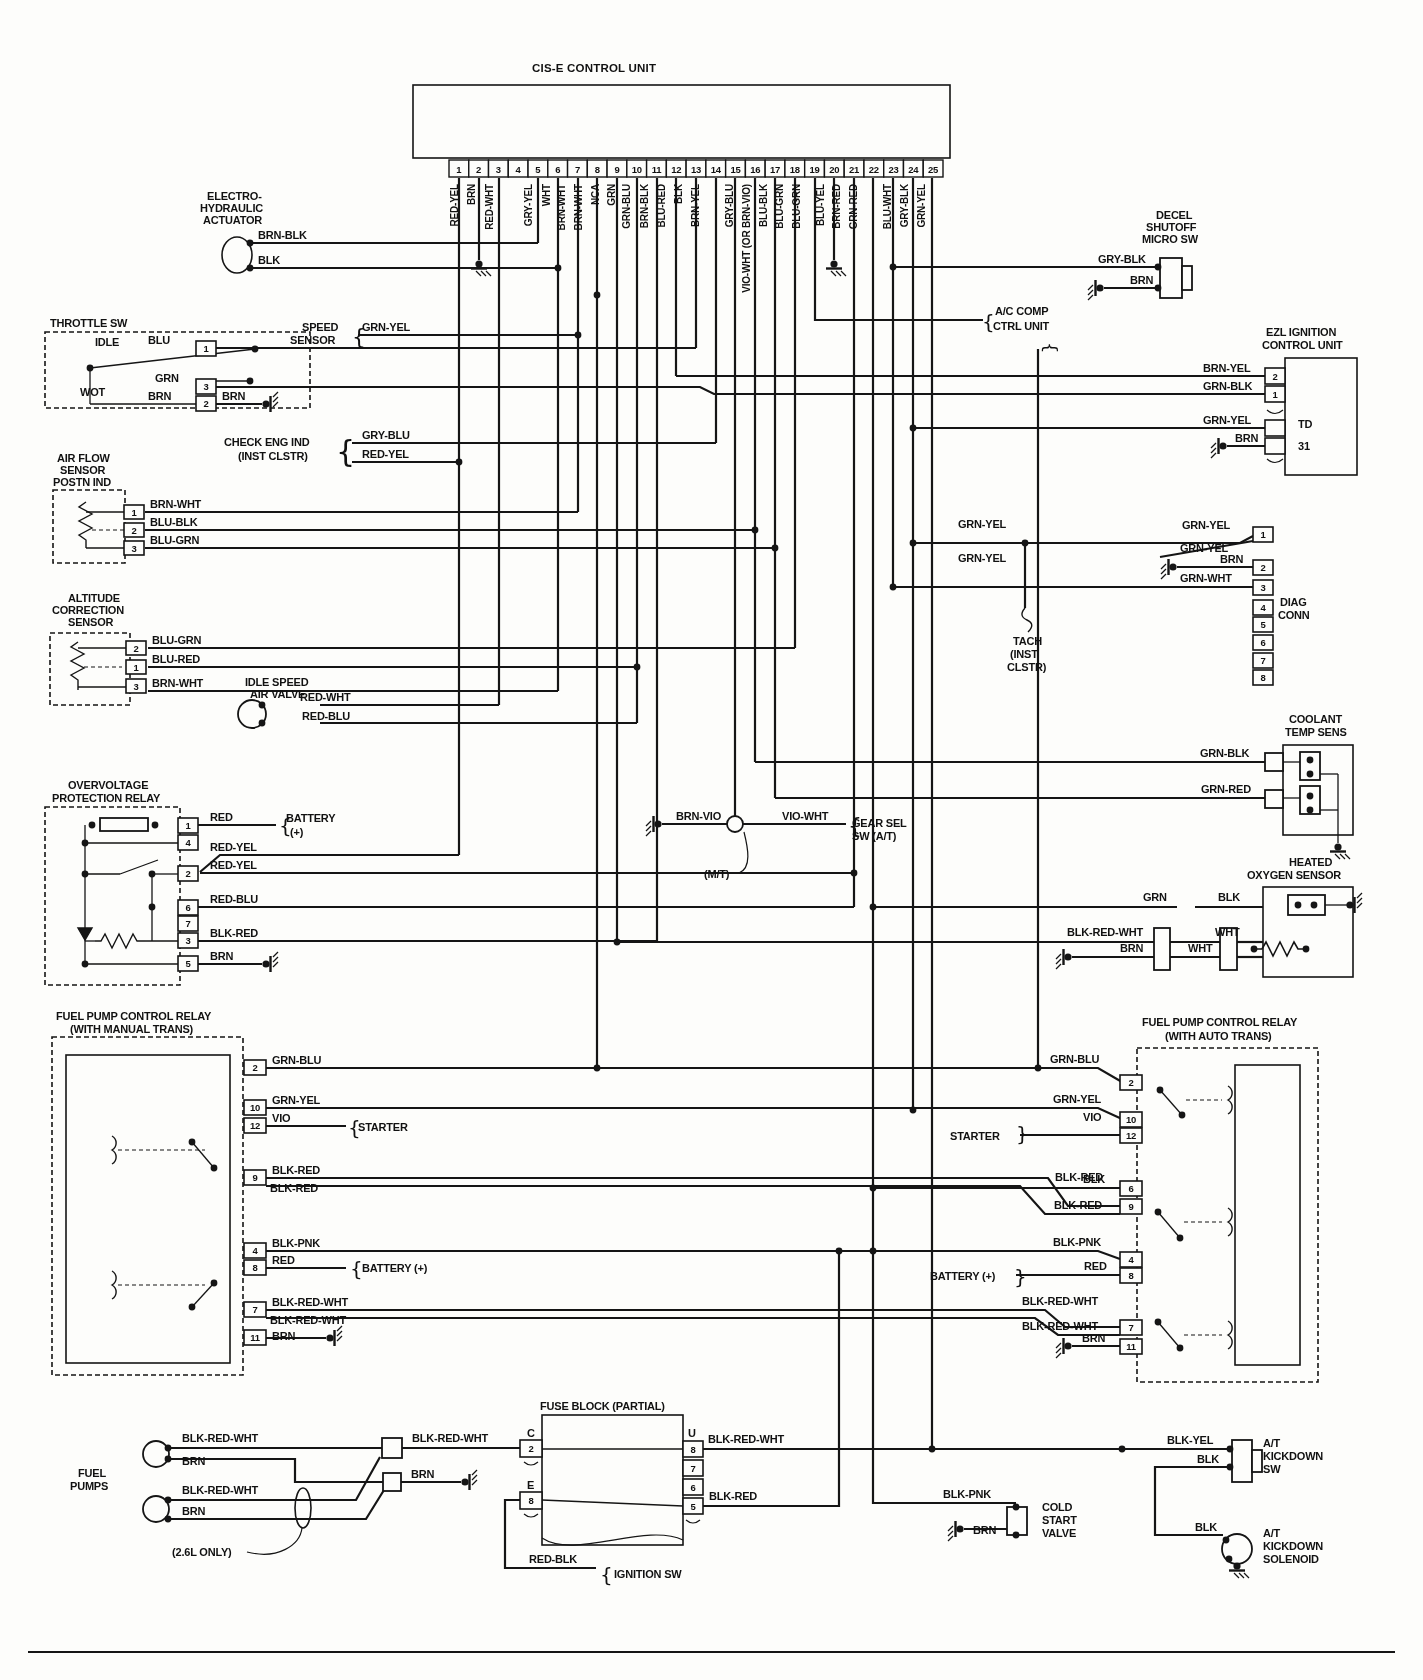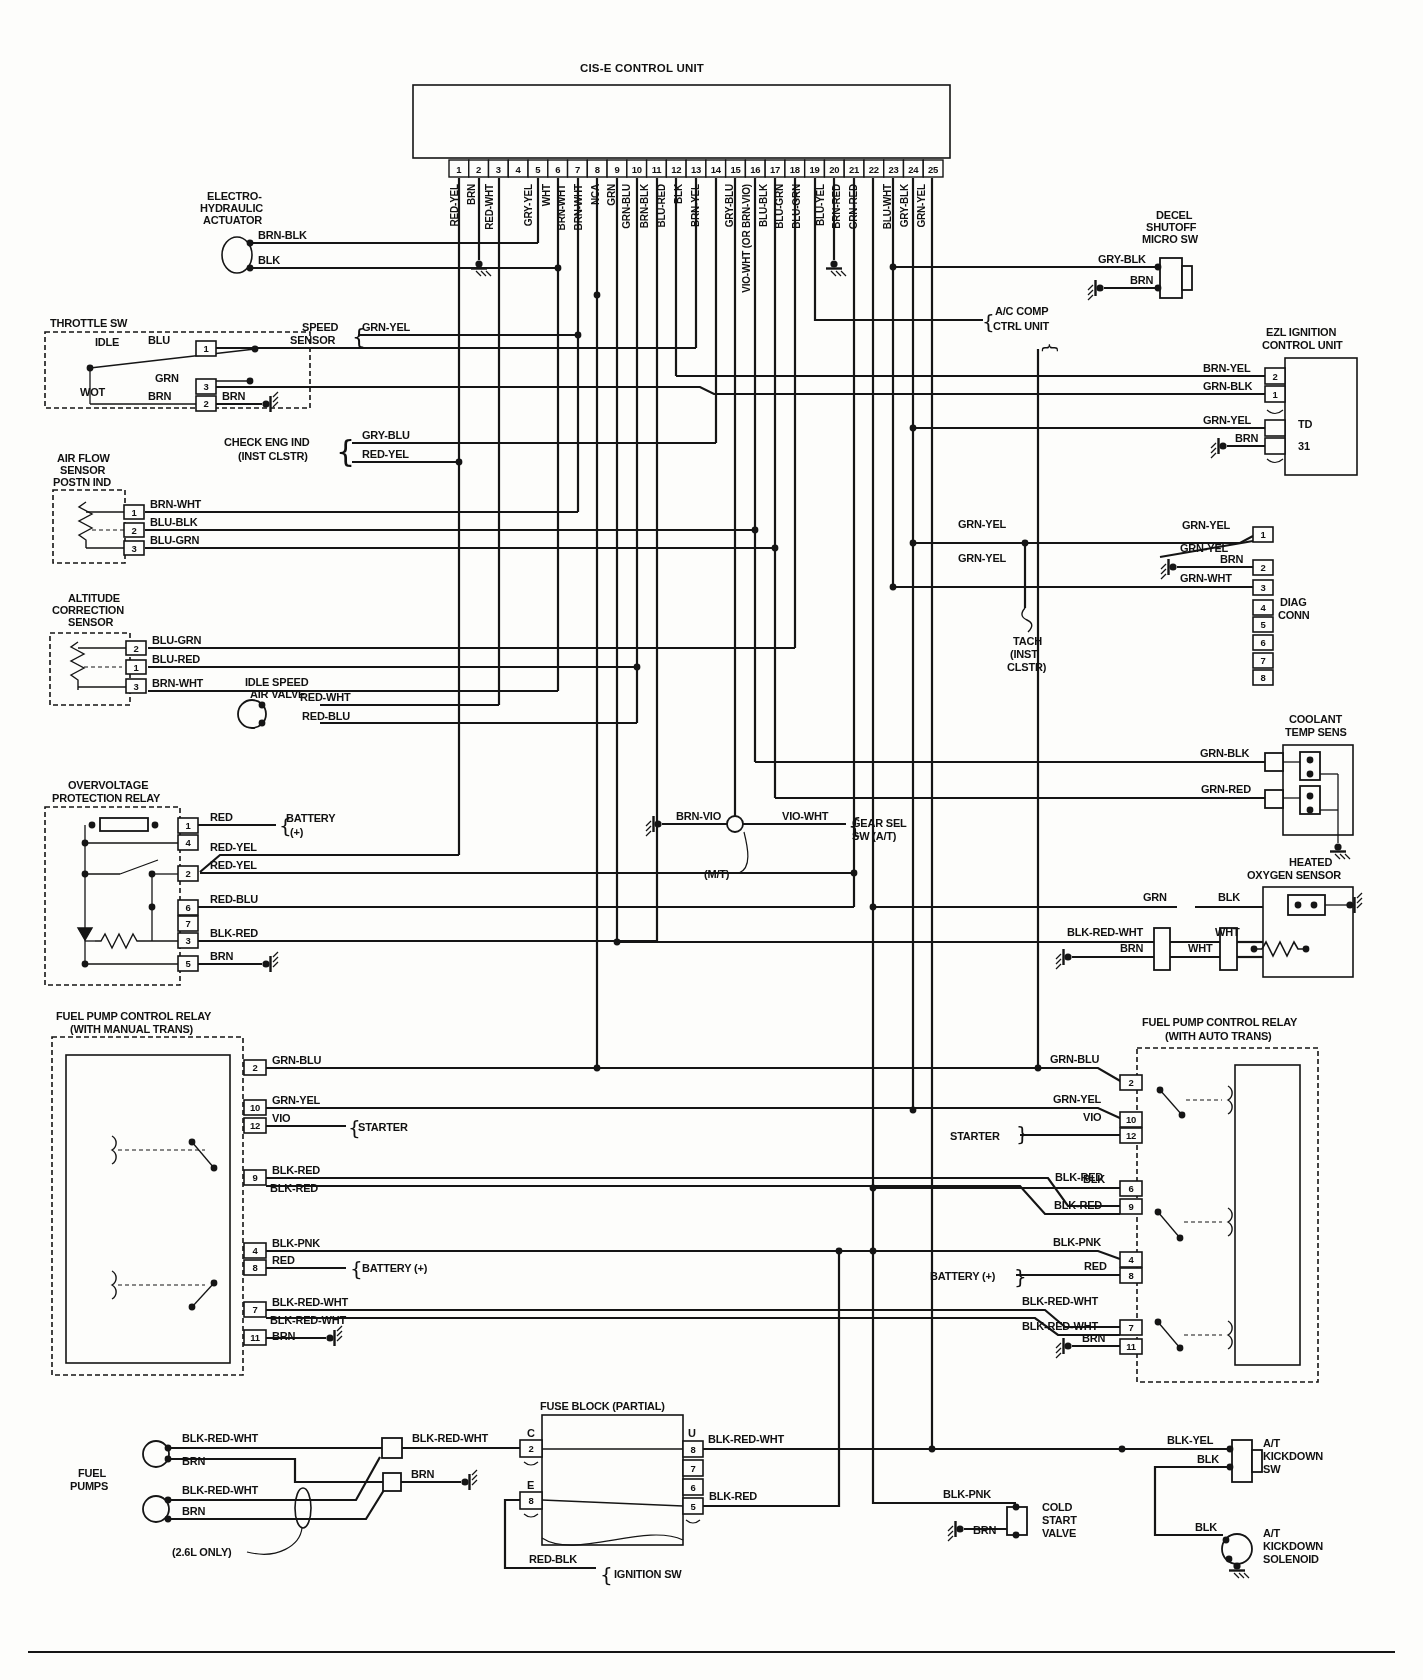--- a/index.html
+++ b/index.html
@@ -1,19 +1,19 @@
 <!DOCTYPE html>
 <html><head>
 <meta charset="utf-8">
 <style>
   html,body{margin:0;padding:0;background:#fff;}
   #canvas{position:relative;width:1423px;height:1680px;background:#fdfdfb;overflow:hidden;
           font-family:"Liberation Sans",sans-serif;}
   #art{position:absolute;left:0;top:0;}
-  .abs-title{position:absolute;left:532px;top:62px;width:220px;text-align:center;
+  .abs-title{position:absolute;left:532px;top:62px;width:220px;text-align:left;
              font:bold 11.5px "Liberation Sans",sans-serif;letter-spacing:.2px;color:#111;}
   svg text{fill:#111;font-family:"Liberation Sans",sans-serif;font-weight:bold;letter-spacing:-.2px;}
   svg .brace{font-family:"DejaVu Sans",sans-serif;font-weight:400;}
 </style>
 </head>
 <body>
 
 <div id="canvas">
   <svg id="art" width="1423" height="1680" viewBox="0 0 1423 1680">
       <rect x="413" y="85" width="537" height="73" fill="none" stroke="#151515" stroke-width="1.6"></rect>

